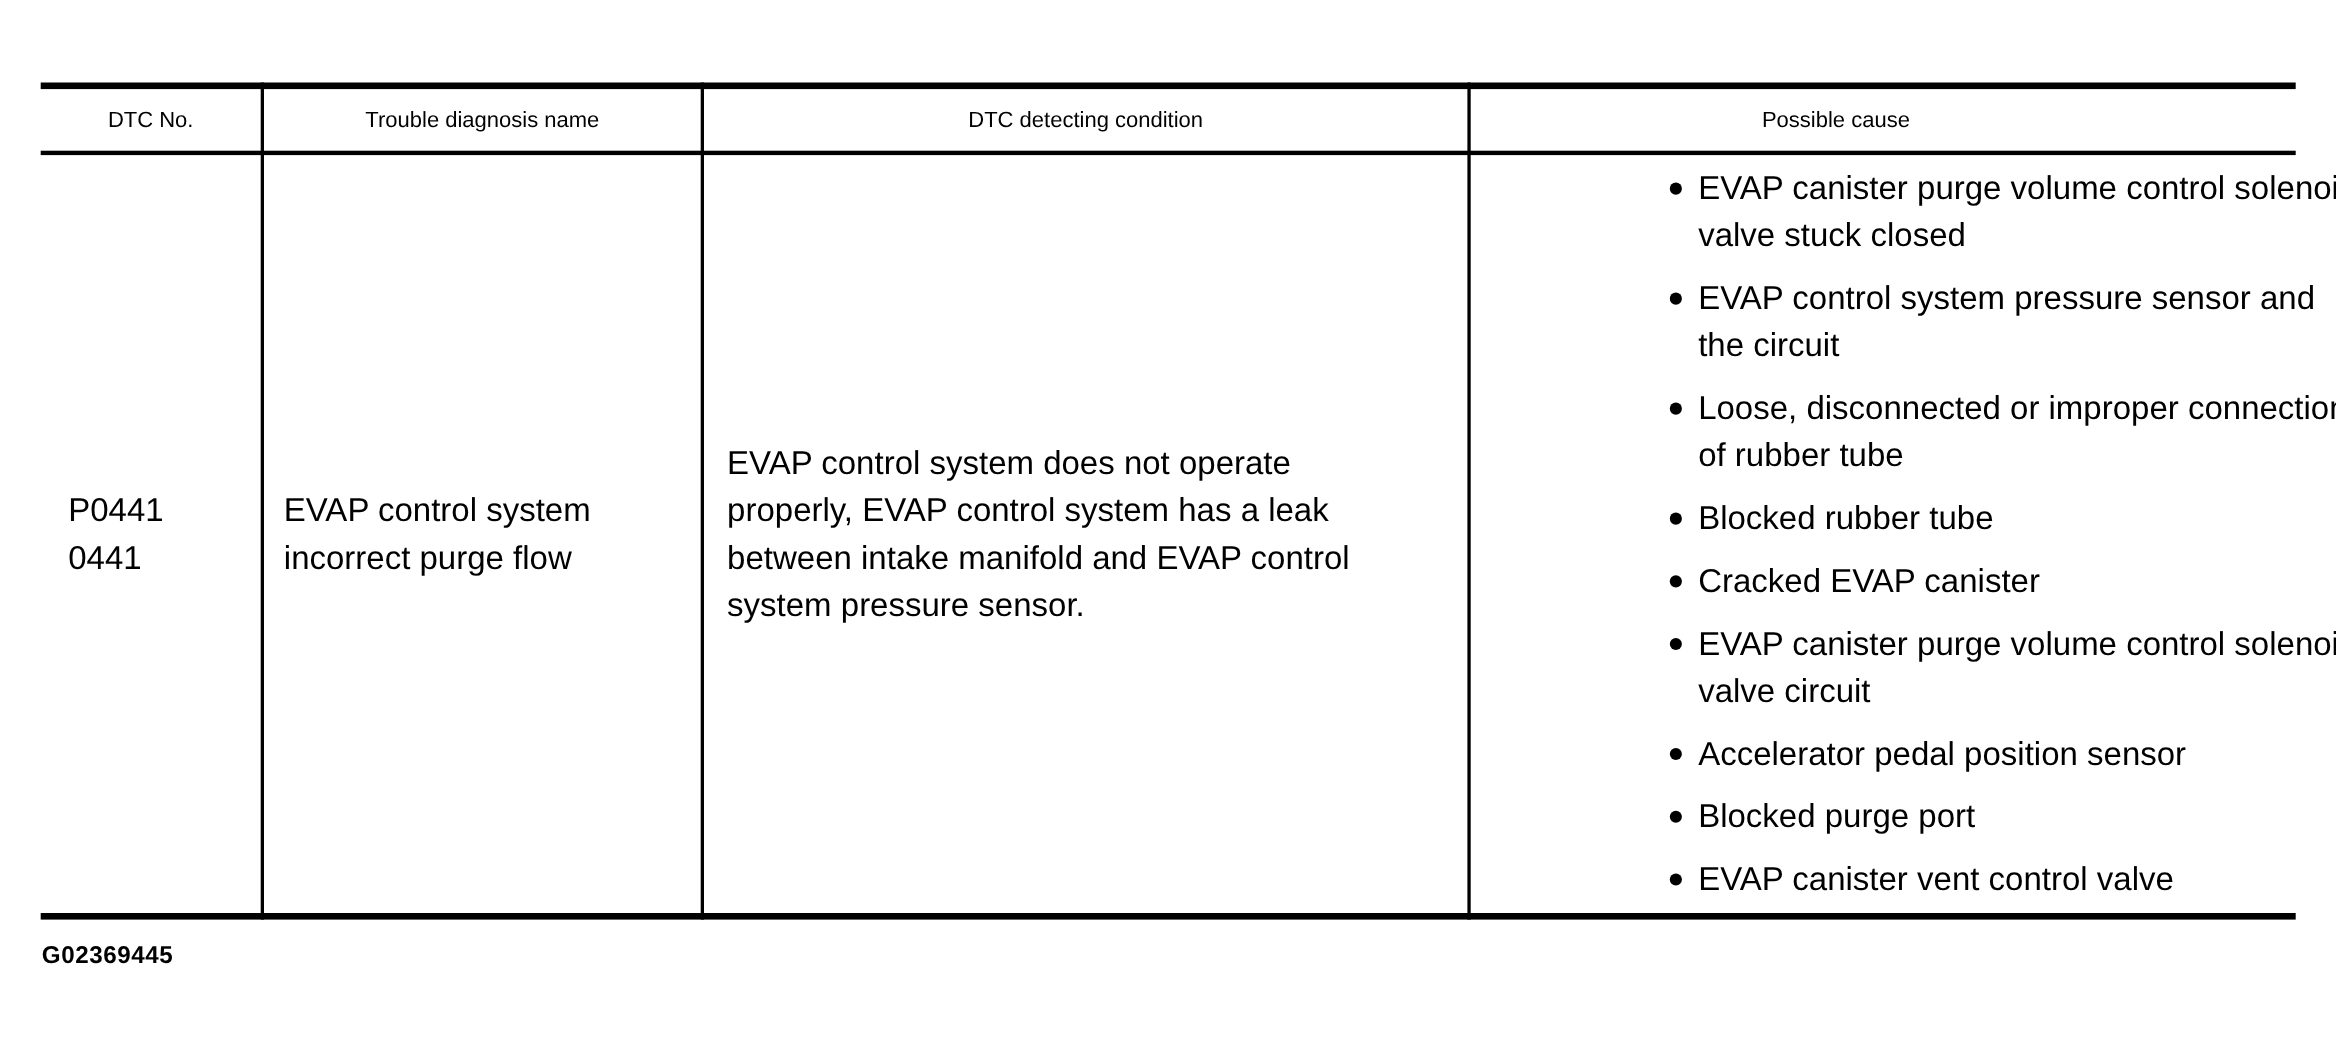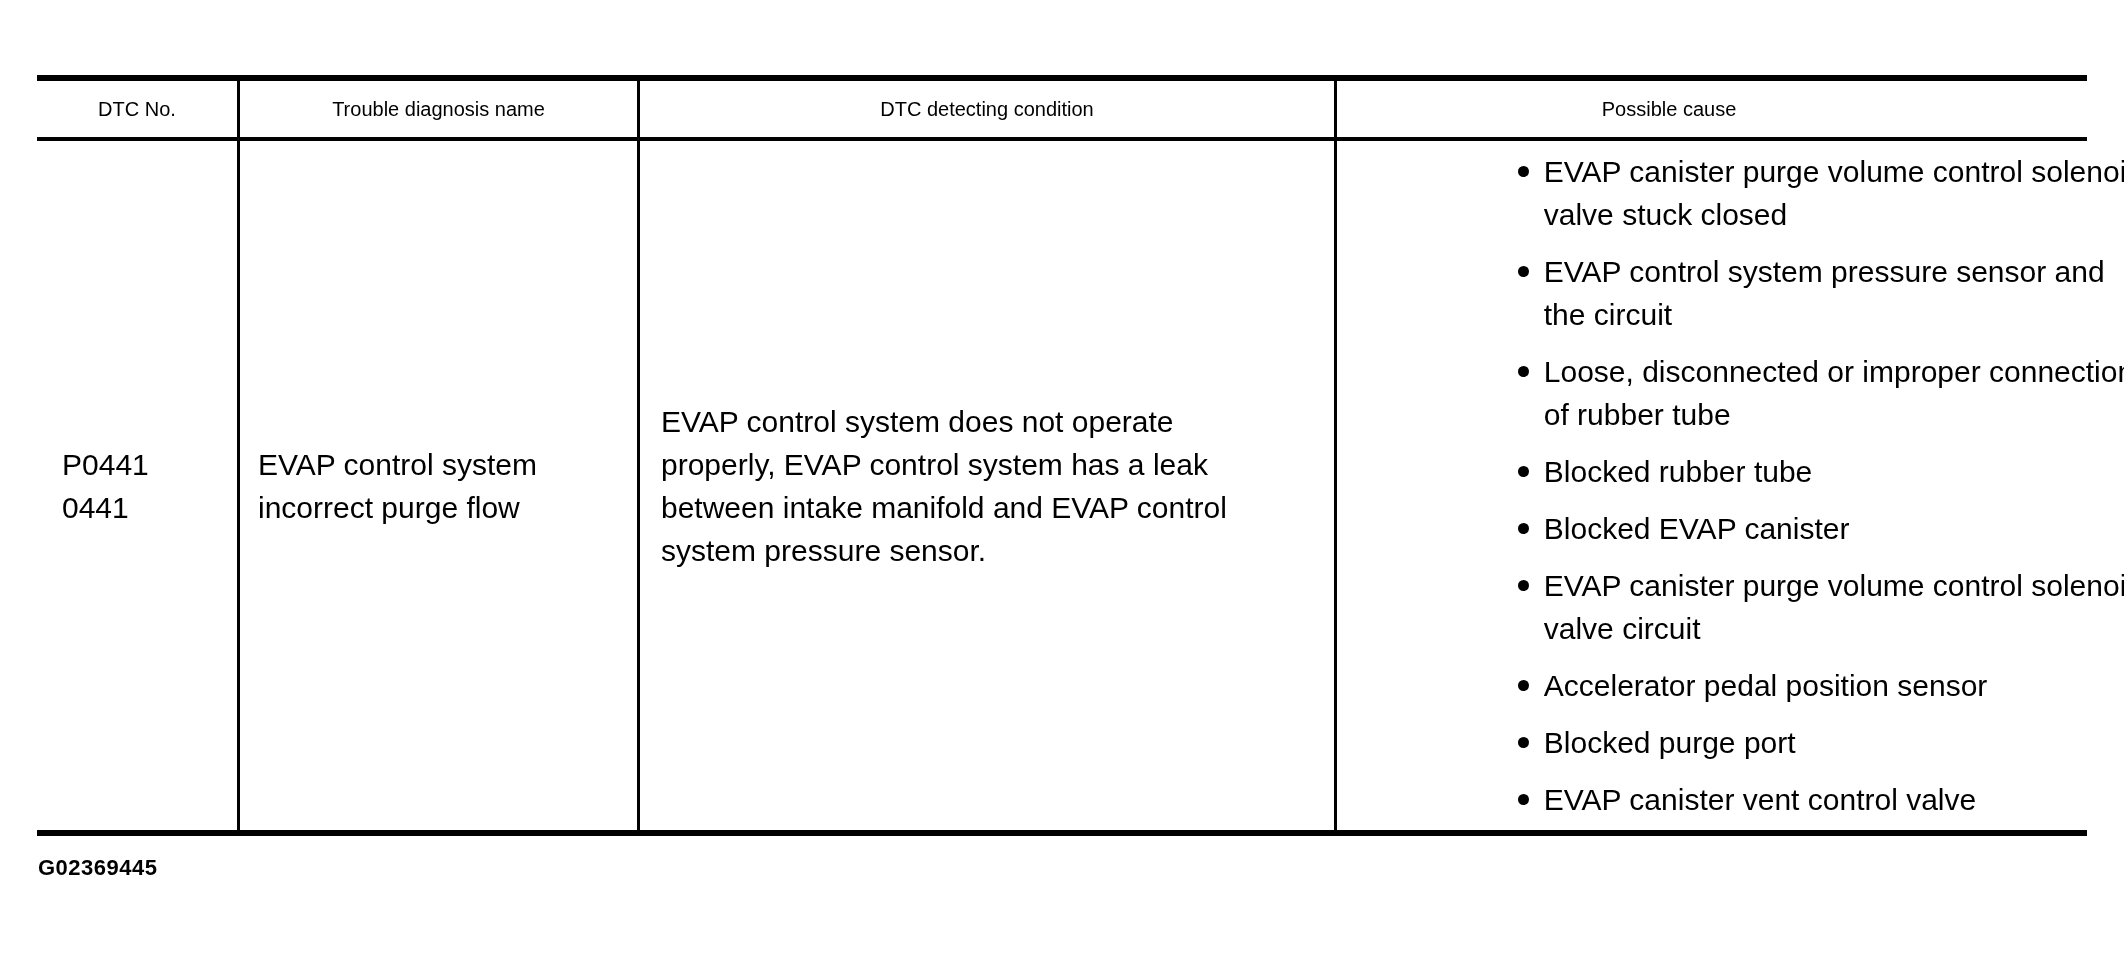--- a/index.html
+++ b/index.html
@@ -159,21 +159,21 @@
         <span class="bullet-dot"></span>
         <span class="cause-text">Loose, disconnected or improper connection
 of rubber tube</span>
       </div>
         <div class="cause-item">
         <span class="bullet-dot"></span>
         <span class="cause-text">Blocked rubber tube</span>
       </div>
         <div class="cause-item">
         <span class="bullet-dot"></span>
-        <span class="cause-text">Blocked EVAP canister</span>
+        <span class="cause-text">Cracked EVAP canister</span>
       </div>
         <div class="cause-item">
         <span class="bullet-dot"></span>
         <span class="cause-text">EVAP canister purge volume control solenoid
 valve circuit</span>
       </div>
         <div class="cause-item">
         <span class="bullet-dot"></span>
         <span class="cause-text">Accelerator pedal position sensor</span>
       </div>

